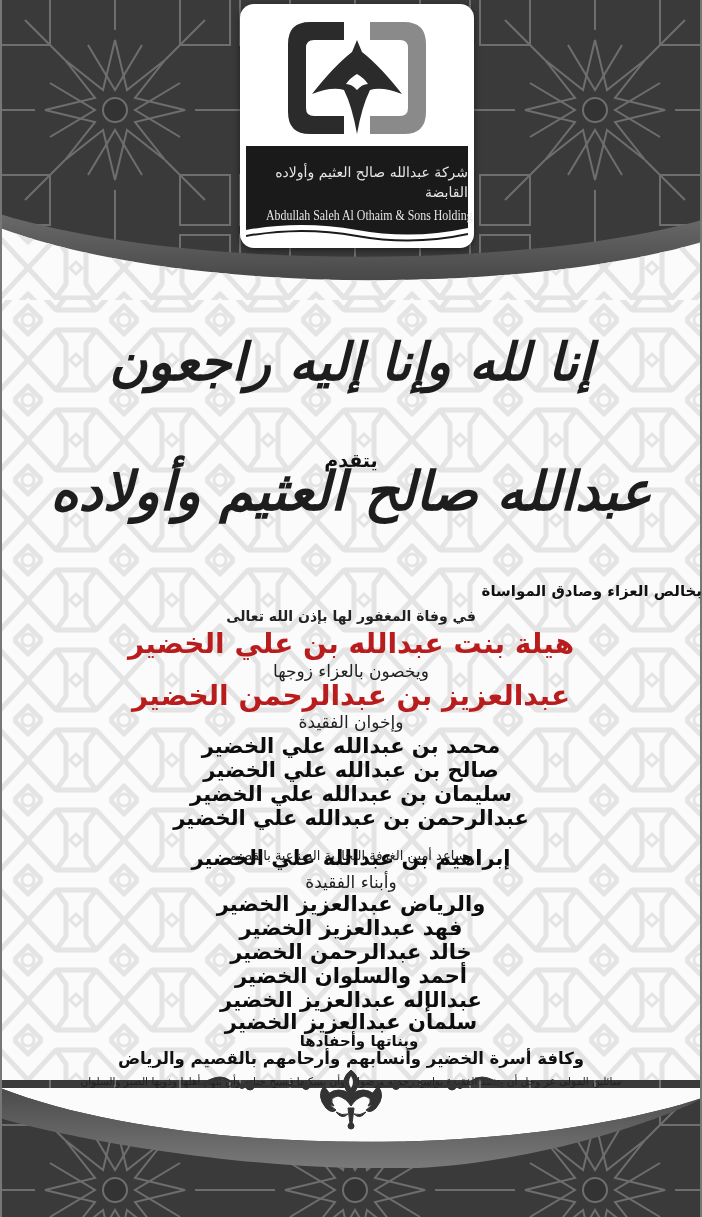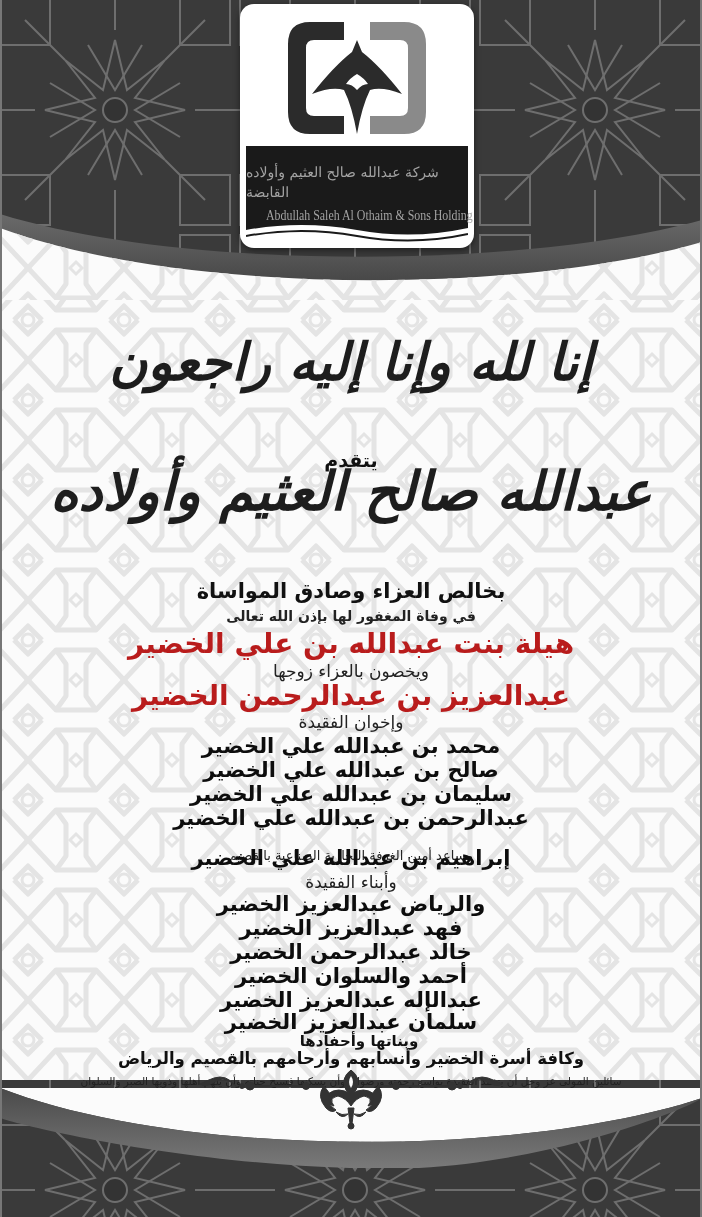--- a/index.html
+++ b/index.html
@@ -34,21 +34,21 @@
     
     .logo-card {
       position: absolute; left: 240px; top: 4px; width: 234px; height: 244px;
       background: #ffffff; border-radius: 14px;
       box-shadow: 0 2px 6px rgba(0,0,0,0.5);
       overflow: hidden;
     }
     .logo-mark { position: absolute; left: 44px; top: 14px; width: 146px; height: 120px; }
     .logo-plate {
       position: absolute; left: 6px; top: 142px; width: 222px; height: 96px;
-      background: #1a1a1a; color: #a3a3a3; text-align: left;
+      background: #1a1a1a; color: #e5e5e5; text-align: right;
     }
     .logo-ar {
       font-family: "DejaVu Serif", serif; font-size: 14px; line-height: 20px;
       margin-top: 16px; letter-spacing: 0.5px; direction: rtl;
     }
     .logo-en {
       font-family: "Liberation Serif", serif; font-size: 14.5px; line-height: 18px;
       margin-top: 4px; transform: scaleX(0.82); transform-origin: center; white-space: nowrap;
     }
     .logo-wave { position: absolute; left: 0; bottom: 0; width: 222px; height: 22px; }
@@ -60,21 +60,21 @@
     .calligraphy {
       font-family: "DejaVu Serif", serif; font-weight: bold; color: #1d1d1d;
       font-style: italic;
     }
     .verse { top: 322px; font-size: 52px; line-height: 80px; letter-spacing: 1px; }
     .presenter-label { top: 420px; font-size: 19px; font-weight: bold; line-height: 24px; }
     .presenter-name { top: 446px; font-size: 54px; line-height: 90px; letter-spacing: 1px; }
 
     .sans { font-family: "DejaVu Sans", sans-serif; margin-top: 28px; }
     .bold { font-weight: bold; }
-    .h-cond { top: 549px; font-size: 21px; line-height: 28px; }
+    .h-cond { top: 549px; font-size: 15px; line-height: 28px; text-align: right; }
     .sub { font-size: 17px; line-height: 18px; color: #222; }
     .name-big { font-size: 28px; line-height: 32px; font-weight: bold; letter-spacing: 4px; color: #b91c1c; }
     .name-mid { font-size: 21px; line-height: 25px; font-weight: bold; letter-spacing: 5px; color: #0d0d0d; }
     .closing-a { font-size: 15px; line-height: 20px; font-weight: bold; padding-left: 16px; }
     .closing-b { font-size: 16.5px; line-height: 22px; font-weight: bold; }
     .prayer { font-size: 10.5px; line-height: 16px; color: #222; }
 
     .ornament { position: absolute; left: 196px; top: 1066px; width: 310px; height: 64px; }
   </style>
 </head>

